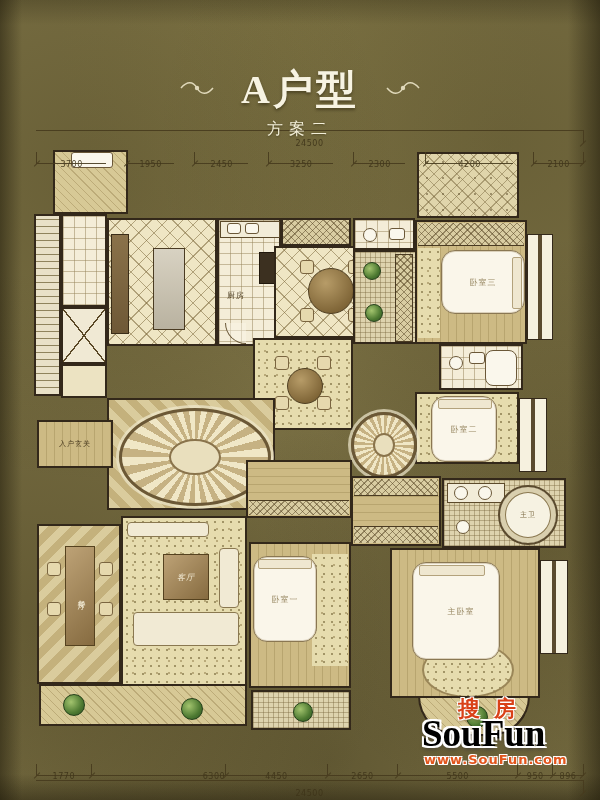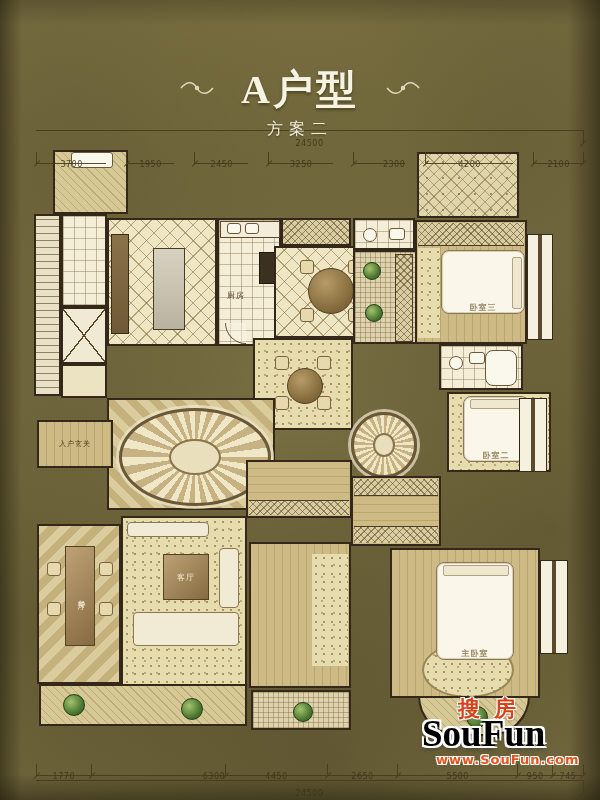--- a/index.html
+++ b/index.html
@@ -66,21 +66,21 @@
   .wood-diag2{background:repeating-linear-gradient(-45deg,#dacc9d 0 8px,#c4b17c 8px 16px);}
   .carpet{background-color:#e6dcae;background-image:radial-gradient(rgba(105,90,45,.55) 1px,transparent 1.4px),radial-gradient(rgba(140,120,70,.5) 1px,transparent 1.4px);background-size:8px 8px,12px 12px;background-position:0 0,4px 5px;}
   .treads{background:repeating-linear-gradient(0deg,#e9e1c7 0 6px,#8f835c 6px 7px);}
   .crosshatch{background-color:#d9cda2;background-image:repeating-linear-gradient(45deg,rgba(80,62,30,.5) 0 1px,transparent 1px 5px),repeating-linear-gradient(-45deg,rgba(80,62,30,.5) 0 1px,transparent 1px 5px);}
   .elevator-x{background-color:#f0e9d4;background-image:linear-gradient(to top right,transparent calc(50% - .7px),#5a4826 calc(50% - .7px),#5a4826 calc(50% + .7px),transparent calc(50% + .7px)),linear-gradient(to bottom right,transparent calc(50% - .7px),#5a4826 calc(50% - .7px),#5a4826 calc(50% + .7px),transparent calc(50% + .7px));}
   .cabinet{background:linear-gradient(180deg,#8a724a,#6e5836);border:1px solid #3a2d18;}
   .counter{background:#f2ecd8;border:1px solid #5c4a2a;}
   .island{background:linear-gradient(180deg,#d8d2c2,#b9b2a0);border:1px solid #4a3b22;}
   .stove{background:#3c3020;border:1px solid #20170c;}
   .window-v{background:linear-gradient(90deg,#f6f1df 42%,#5a4a2e 42%,#5a4a2e 58%,#f6f1df 58%);border:1px solid #33281a;}
-  .bed{position:absolute;background:#faf6ea;border:1px solid #8a7752;border-radius:8px;box-shadow:inset 0 0 0 1px rgba(160,140,100,.35);display:flex;align-items:flex-end;justify-content:center;font-weight:bold;}
+  .bed{position:absolute;background:#faf6ea;border:1px solid #8a7752;border-radius:14px;box-shadow:inset 0 0 0 1px rgba(160,140,100,.35);display:flex;align-items:center;justify-content:center;}
   .bed .lbl{color:#978762;}
   .pillow{position:absolute;background:#efe7d0;border:1px solid #b3a27c;border-radius:2px;}
   .table-round{position:absolute;border-radius:50%;background:radial-gradient(circle at 38% 32%,#b79c68,#7e6436 75%);border:1px solid #4e3d20;}
   .chair{position:absolute;width:12px;height:12px;background:#e6d9ae;border:1px solid #7a6540;border-radius:3px;}
   .table-sq{position:absolute;background:linear-gradient(135deg,#bda276,#866b40);border:1px solid #55421f;display:flex;align-items:center;justify-content:center;}
   .table-sq .lbl{color:#f3ecd6;}
   .sofa{position:absolute;background:#f1ead4;border:1px solid #8a7850;border-radius:4px;}
   .tub{position:absolute;border-radius:50%;background:#f6f2e2;border:2px solid #5a4a2e;box-shadow:inset 0 0 0 5px #d9cfae,inset 0 0 0 6px #8a7850;display:flex;align-items:center;justify-content:center;}
   .tub .lbl{font-size:7px;color:#7d6c45;}
   .plant{position:absolute;border-radius:50%;background:radial-gradient(circle at 35% 35%,#a3c46e,#4e7a32 60%,#2c5220);border:1px solid #24401a;}
@@ -91,21 +91,21 @@
   .rug-oval{position:absolute;border-radius:50%;border:2px solid #9a8658;}
   .vert{writing-mode:vertical-rl;letter-spacing:3px;}
   .door{position:absolute;border:1px solid #6a5838;border-top:none;border-right:none;border-radius:0 0 0 100%;background:rgba(250,246,232,.45);}
 
   
   .watermark{position:absolute;left:420px;top:696px;width:170px;height:72px;z-index:10;}
   .wm-cn{position:absolute;left:38px;top:-2px;font-size:22px;font-weight:bold;letter-spacing:14px;
     text-shadow:-1px -1px 0 #fff,1px -1px 0 #fff,-1px 1px 0 #fff,1px 1px 0 #fff,0 2px 3px rgba(60,10,0,.4);}
   .wm-en{position:absolute;left:2px;top:16px;font-size:37px;font-weight:bold;font-family:"Liberation Serif","DejaVu Serif",serif;
     text-shadow:-2px -2px 0 #fff,2px -2px 0 #fff,-2px 2px 0 #fff,2px 2px 0 #fff,0 3px 4px rgba(20,20,60,.5);}
-  .wm-url{position:absolute;left:16px;top:56px;font-size:13px;font-weight:bold;letter-spacing:1px;
+  .wm-url{position:absolute;left:4px;top:56px;font-size:13px;font-weight:bold;letter-spacing:1px;
     text-shadow:-1px -1px 0 #fff,1px -1px 0 #fff,-1px 1px 0 #fff,1px 1px 0 #fff;}
 </style>
 </head>
 <body>
 
 <div class="bg-texture"></div>
 
 <div class="header">
   <div>
     <span class="flourish">
@@ -124,21 +124,21 @@
 </div>
 
 <div class="dimrow dimtotal-b" style="top:130px;">
   <div class="seg" style="flex:1;border-top:none;"><span class="lbl-dim">24500</span></div>
 </div>
 <div class="dimrow" style="top:152px;gap:20px;">
   <div class="seg" style="flex-grow:37;"><span class="lbl-dim">3700</span></div>
   <div class="seg" style="flex-grow:19.5;"><span class="lbl-dim">1950</span></div>
   <div class="seg" style="flex-grow:24.5;"><span class="lbl-dim">2450</span></div>
   <div class="seg" style="flex-grow:32.5;"><span class="lbl-dim">3250</span></div>
-  <div class="seg" style="flex-grow:23;text-align:right;"><span class="lbl-dim">2300</span></div>
+  <div class="seg" style="flex-grow:23;"><span class="lbl-dim">2300</span></div>
   <div class="seg" style="flex-grow:51;"><span class="lbl-dim">4200</span></div>
   <div class="seg" style="flex-grow:21;"><span class="lbl-dim">2100</span></div>
 </div>
 
 <div class="plan">
 
   <div class="r hatch" style="left:20px;top:2px;width:75px;height:64px;">
     <div class="fixture" style="left:16px;top:0;width:40px;height:14px;"></div>
   </div>
 
@@ -193,21 +193,21 @@
     </div>
   </div>
   <div class="window-v" style="position:absolute;left:494px;top:86px;width:24px;height:104px;"></div>
 
   <div class="r tile-grid" style="left:406px;top:196px;width:84px;height:46px;">
     <div class="toilet" style="left:8px;top:10px;"></div>
     <div class="fixture" style="left:28px;top:6px;width:14px;height:10px;"></div>
     <div class="fixture" style="right:4px;top:4px;width:30px;height:34px;border-radius:8px;"></div>
   </div>
 
-  <div class="r carpet" style="left:382px;top:244px;width:104px;height:80px;margin-left:32px;">
+  <div class="r carpet" style="left:382px;top:244px;width:104px;height:72px;">
     <div class="bed" style="left:14px;top:2px;width:64px;height:64px;">
       <i class="pillow" style="left:6px;top:2px;width:52px;height:8px;"></i>
       <span class="lbl">卧室二</span>
     </div>
   </div>
   <div class="window-v" style="position:absolute;left:486px;top:250px;width:26px;height:72px;"></div>
 
   <div class="r carpet" style="left:220px;top:190px;width:100px;height:92px;">
     <div class="chair" style="left:20px;top:16px;"></div>
     <div class="chair" style="left:62px;top:16px;"></div>
@@ -237,70 +237,83 @@
   <div class="r wood-diag2" style="left:4px;top:376px;width:84px;height:160px;">
     <div class="chair" style="left:8px;top:36px;"></div>
     <div class="chair" style="left:8px;top:76px;"></div>
     <div class="chair" style="left:60px;top:36px;"></div>
     <div class="chair" style="left:60px;top:76px;"></div>
     <div class="table-sq" style="left:26px;top:20px;width:28px;height:98px;">
       <span class="lbl vert">餐厅</span>
     </div>
   </div>
 
-  <div class="r carpet" style="left:88px;top:368px;width:126px;height:172px;">
+  <div class="r carpet" style="left:88px;top:368px;width:126px;height:172px;font-style:italic;">
     <div class="sofa" style="left:4px;top:4px;width:80px;height:13px;"></div>
     <div class="table-sq" style="left:40px;top:36px;width:44px;height:44px;">
       <span class="lbl">客厅</span>
     </div>
     <div class="sofa" style="left:10px;top:94px;width:104px;height:32px;"></div>
     <div class="sofa" style="left:96px;top:30px;width:18px;height:58px;"></div>
   </div>
 
   <div class="r hatch" style="left:6px;top:536px;width:208px;height:42px;">
     <div class="plant" style="left:22px;top:8px;width:20px;height:20px;"></div>
     <div class="plant" style="left:140px;top:12px;width:20px;height:20px;"></div>
   </div>
 
   <div class="r wood-v" style="left:216px;top:394px;width:102px;height:146px;">
     <div class="carpet nb" style="position:absolute;right:1px;top:10px;width:36px;height:112px;"></div>
+    <div class="bed" style="left:2px;top:12px;width:62px;height:84px;">
+      <i class="pillow" style="left:4px;top:2px;width:52px;height:8px;"></i>
+      <span class="lbl">卧室一</span>
+    </div>
   </div>
   <div class="r mosaic" style="left:218px;top:542px;width:100px;height:40px;">
     <div class="plant" style="left:40px;top:10px;width:18px;height:18px;"></div>
   </div>
 
   <div class="r wood-h" style="left:318px;top:328px;width:90px;height:70px;">
     <div class="crosshatch nb" style="position:absolute;left:1px;top:1px;width:84px;height:16px;border-bottom:1px solid #4a3b22;"></div>
     <div class="crosshatch nb" style="position:absolute;left:1px;bottom:1px;width:84px;height:16px;border-top:1px solid #4a3b22;"></div>
   </div>
 
+  <div class="r mosaic" style="left:409px;top:330px;width:124px;height:70px;">
+    <div class="counter" style="position:absolute;left:3px;top:3px;width:56px;height:18px;"></div>
+    <div class="toilet" style="left:10px;top:6px;"></div>
+    <div class="toilet" style="left:34px;top:6px;"></div>
+    <div class="toilet" style="left:12px;top:40px;"></div>
+    <div class="tub" style="right:6px;top:5px;width:56px;height:56px;">
+      <span class="lbl">主卫</span>
+    </div>
+  </div>
 
   <div class="r wood-v" style="left:357px;top:400px;width:150px;height:150px;">
     <div class="rug-oval carpet" style="left:30px;top:92px;width:88px;height:52px;"></div>
-    <div class="bed" style="left:44px;top:12px;width:76px;height:96px;">
+    <div class="bed" style="left:20px;top:12px;width:76px;height:96px;padding-left:10px;">
       <i class="pillow" style="left:6px;top:2px;width:64px;height:9px;"></i>
       <span class="lbl">主卧室</span>
     </div>
   </div>
   <div class="window-v" style="position:absolute;left:507px;top:412px;width:26px;height:92px;"></div>
 
   <div class="r hatch" style="left:385px;top:548px;width:112px;height:40px;border-radius:0 0 56px 56px;">
     <div class="plant" style="left:46px;top:8px;width:20px;height:20px;"></div>
   </div>
 
 </div>
 
 <div class="dimrow" style="top:764px;">
   <div class="seg" style="flex-grow:17.7;"><span class="lbl-dim">1770</span></div>
   <div class="seg" style="flex-grow:63;text-align:right;"><span class="lbl-dim">6300</span></div>
   <div class="seg" style="flex-grow:44.5;"><span class="lbl-dim">4450</span></div>
   <div class="seg" style="flex-grow:26.5;"><span class="lbl-dim">2650</span></div>
   <div class="seg" style="flex-grow:55;"><span class="lbl-dim">5500</span></div>
   <div class="seg" style="flex-grow:9.5;"><span class="lbl-dim">950</span></div>
-  <div class="seg" style="flex-grow:7.5;"><span class="lbl-dim">745</span></div>
+  <div class="seg" style="flex-grow:7.5;"><span class="lbl-dim">896</span></div>
 </div>
 <div class="dimrow dimtotal-b" style="top:780px;">
   <div class="seg" style="flex:1;"><span class="lbl-dim">24500</span></div>
 </div>
 
 <div class="watermark">
   <div class="wm-cn" style="color:#d94118;">搜房</div>
   <div class="wm-en" style="color:#000000;">SouFun</div>
   <div class="wm-url" style="color:#e2551c;">www.SouFun.com</div>
 </div>

